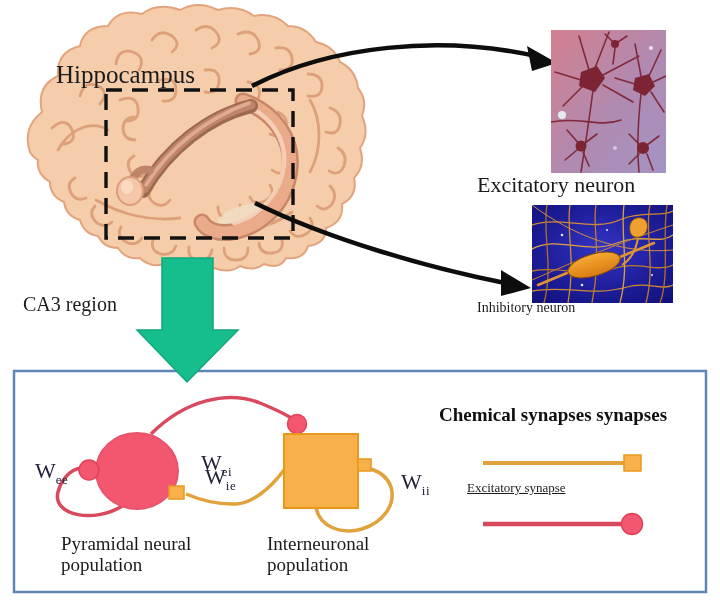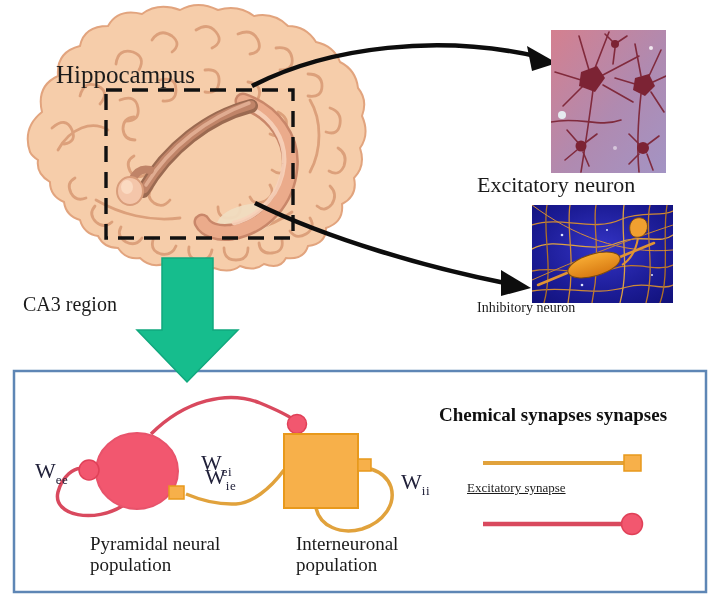--- a/index.html
+++ b/index.html
@@ -10,21 +10,21 @@
   .lbl-hippocampus{left:56px;top:61px;font-size:25px;}
   .lbl-exc{left:477px;top:172px;font-size:22px;}
   .lbl-inh{left:477px;top:300px;font-size:14px;}
   .lbl-ca3{left:23px;top:293px;font-size:20px;}
   .wlbl{position:absolute;font-size:22px;color:#21213a;}
   .wlbl .sub{font-size:13px;vertical-align:-6px;letter-spacing:.5px;}
   .w-ee{left:27px;top:458px;margin-left:8px;}
   .w-ei{left:201px;top:407px;margin-top:43px;}
   .w-ie{left:205px;top:464px;}
   .w-ii{left:401px;top:469px;}
-  .poplbl{position:absolute;font-size:19px;line-height:21px;color:#1b1b1b;margin-left:29px;}
+  .poplbl{position:absolute;font-size:19px;line-height:21px;color:#1b1b1b;}
   .pop-pyramidal{left:61px;top:533px;}
   .pop-interneuronal{left:267px;top:533px;}
   .lbl-legend-title{left:439px;top:404px;font-size:19px;font-weight:bold;color:#101010;}
   .lbl-exc-syn{left:467px;top:480px;font-size:13px;text-decoration:underline;}
   .lbl-inh-syn{left:466px;top:542px;font-size:19px;}
 </style>
 </head>
 <body>
 
 <div id="canvas">

